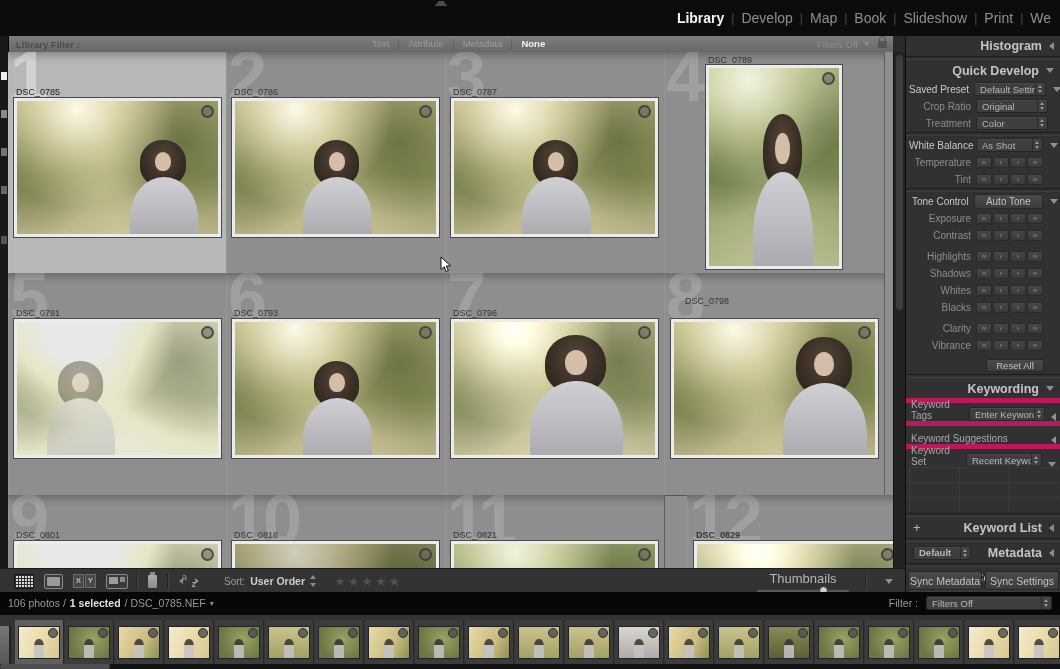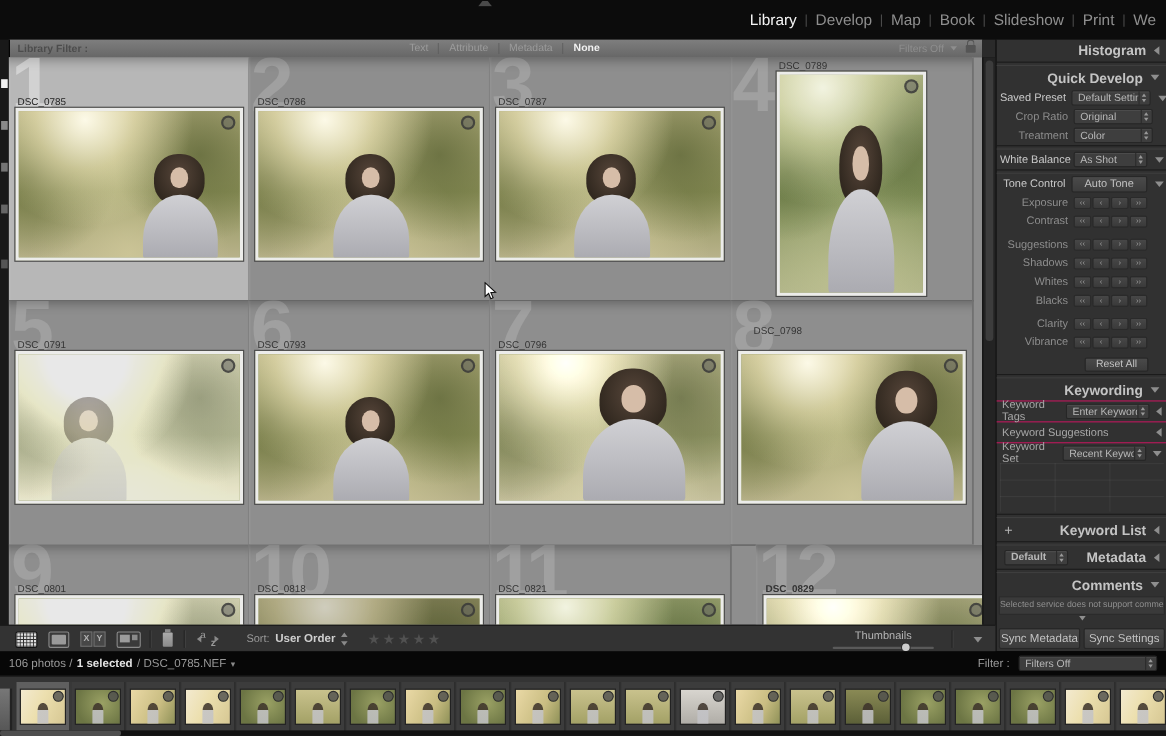--- a/index.html
+++ b/index.html
@@ -2,21 +2,21 @@
 <html><head>
 <meta charset="utf-8">
 <style>
 html,body{margin:0;padding:0}
 body{width:1060px;height:669px;position:relative;background:#0a0a0a;font-family:"Liberation Sans",sans-serif;overflow:hidden;-webkit-font-smoothing:antialiased}
 
 #top-bar{position:absolute;left:0;top:0;width:1060px;height:36px;background:#0c0c0c}
 #top-arrow{position:absolute;left:433px;top:0;width:16px;height:6px;background:#4a4a4a;clip-path:polygon(10% 100%,35% 15%,65% 15%,90% 100%)}
 #module-nav{position:absolute;right:0;top:0;height:36px;display:flex;align-items:center;padding-right:2px}
 .nav-item{padding:0 7px;font-size:14px;color:#8f8f8f;white-space:nowrap;cursor:default}
-.nav-item.active{color:#f5f5f5;font-weight:normal}
+.nav-item.active{color:#f5f5f5;font-weight:bold}
 .nav-sep{color:#4a4a4a;font-size:12px}
 
 #filter-bar{position:absolute;left:8px;top:36px;width:885px;height:16px;background:linear-gradient(#7e7e7e,#676767);border-bottom:1px solid #3e3e3e;display:flex;align-items:center;font-size:9.5px}
 #filter-label{padding-left:8px;color:#4c4c4c;font-weight:bold}
 #filter-options{position:absolute;left:355px;display:flex;align-items:center;height:100%}
 .f-opt{padding:0 9px;color:#9b9b9b;border-left:1px solid rgba(90,90,90,.7);height:10px;line-height:10px}
 .f-opt:first-child{border-left:none}
 .f-opt.active{color:#f2f2f2;font-weight:bold}
 #filter-right{margin-left:auto;display:flex;align-items:center;gap:6px;padding-right:6px;color:#8e8e8e}
 .caret-sm{width:0;height:0;border-left:3px solid transparent;border-right:3px solid transparent;border-top:4px solid #8e8e8e}
@@ -72,21 +72,21 @@
 .stepper{width:9px;align-self:stretch;border-left:1px solid #2b2b2b;position:relative}
 .stepper::before,.stepper::after{content:"";position:absolute;left:2px;border-left:2.5px solid transparent;border-right:2.5px solid transparent}
 .stepper::before{top:2px;border-bottom:3px solid #999}
 .stepper::after{bottom:2px;border-top:3px solid #999}
 .qd-tri{margin-left:7px}
 .adj-btns{display:flex;width:72px}
 .adj-btn{width:16px;height:11px;background:linear-gradient(#474747,#3a3a3a);border:1px solid #2a2a2a;border-radius:2px;color:#9c9c9c;font-size:7px;line-height:10px;text-align:center;margin-right:1px;box-sizing:border-box}
 .btn{height:15px;background:linear-gradient(#4a4a4a,#3c3c3c);border:1px solid #272727;border-radius:2px;color:#c2c2c2;font-size:10px;display:flex;align-items:center;justify-content:center;box-sizing:border-box}
 .gap-top{margin-top:5px}
 #reset-all{width:58px;height:13px;font-size:9.5px;margin-left:auto;margin-right:14px}
-.kw-row{display:flex;align-items:center;height:18px;padding:0 5px;font-size:10px;color:#a8a8a8;border-top:1px solid #be185d}
+.kw-row{display:flex;align-items:flex-end;height:18px;padding:0 5px;font-size:10px;color:#a8a8a8;border-top:5px solid #be185d}
 .kw-row .ctl{margin-left:auto;width:76px}
 .kw-row .tri-left,.kw-row .tri-down{margin-left:6px}
 #kw-grid{height:44px;margin:0 3px 2px 3px;background-image:linear-gradient(to right,rgba(255,255,255,.05) 1px,transparent 1px),linear-gradient(to bottom,rgba(255,255,255,.05) 1px,transparent 1px);background-size:33.4% 15px}
 .plus{font-size:13px;color:#b5b5b5;font-weight:normal}
 #metadata-row .ctl{width:58px}
 #comment-box{height:15px;margin:1px 2px 0 2px;background:#3a3a3a;border:1px solid #2b2b2b;font-size:8px;color:#8f8f8f;text-align:center;line-height:14px;white-space:nowrap;overflow:hidden}
 #comment-caret{display:flex;justify-content:center;margin-top:1px}
 #sync-row{position:absolute;bottom:2px;left:2px;right:2px;display:flex;gap:3px}
 #sync-row .btn{flex:1;height:19px;font-size:10.5px}
 
@@ -110,21 +110,21 @@
 #sort-label{font-size:10px;color:#9a9a9a;margin-left:23px}
 #sort-value{font-size:10.5px;color:#cfcfcf;margin-left:5px;font-weight:bold}
 #sort-stepper{margin-left:4px;width:9px;height:12px;position:relative}
 #sort-stepper::before,#sort-stepper::after{content:"";position:absolute;left:1px;border-left:3px solid transparent;border-right:3px solid transparent}
 #sort-stepper::before{top:0;border-bottom:4px solid #8a8a8a}
 #sort-stepper::after{bottom:0;border-top:4px solid #8a8a8a}
 #star-row{margin-left:16px;letter-spacing:2px}
 .star{font-size:13px;color:#515151}
 #tb-right{margin-left:auto;display:flex;align-items:center;height:100%}
 #thumb-ctl{display:flex;flex-direction:column;align-items:center;justify-content:center;margin-right:8px}
-#thumb-label{font-size:10px;color:#b5b5b5}
+#thumb-label{font-size:13px;color:#b5b5b5}
 #thumb-track{position:relative;width:92px;height:2px;background:#5a5a5a;border-radius:1px;margin-top:4px}
 #thumb-knob{position:absolute;top:-4px;width:9px;height:9px;border-radius:50%;background:#cdcdcd;border:1px solid #2a2a2a;box-sizing:border-box}
 #tb-caret{margin:0 12px 0 10px}
 
 #status-bar{position:absolute;left:0;top:592px;width:1060px;height:22px;background:#070707;display:flex;align-items:center;font-size:10.5px;color:#9a9a9a}
 #status-left{display:flex;align-items:center;gap:4px;padding-left:8px}
 #status-sel{color:#e3e3e3;font-weight:bold}
 #status-caret{font-size:8px;color:#8a8a8a}
 #status-right{margin-left:auto;display:flex;align-items:center;gap:8px;padding-right:8px}
 #status-filter-dd{width:126px}
@@ -361,20 +361,40 @@
   </div>
   <div class="rp-gap"></div>
   <div class="qd-row">
     <span class="qd-label bright">White Balance</span>
     <div class="ctl">
       <span class="ctl-t">As Shot</span>
       <span class="stepper"></span>
     </div>
     <span class="tri-down qd-tri"></span>
   </div>
+  <div id="wb-rows">
+      <div class="qd-row">
+        <span class="qd-label">Temperature</span>
+        <div class="adj-btns">
+          <span class="adj-btn">‹‹</span>
+          <span class="adj-btn">‹</span>
+          <span class="adj-btn">›</span>
+          <span class="adj-btn">››</span>
+        </div>
+      </div>
+      <div class="qd-row">
+        <span class="qd-label">Tint</span>
+        <div class="adj-btns">
+          <span class="adj-btn">‹‹</span>
+          <span class="adj-btn">‹</span>
+          <span class="adj-btn">›</span>
+          <span class="adj-btn">››</span>
+        </div>
+      </div>
+    </div>
   <div class="rp-gap"></div>
   <div class="qd-row">
     <span class="qd-label bright">Tone Control</span>
     <div class="btn" style="width:72px">
       <span>Auto Tone</span>
     </div>
     <span class="tri-down qd-tri"></span>
   </div>
   <div id="tone-rows">
       <div class="qd-row">
@@ -389,21 +409,21 @@
       <div class="qd-row">
         <span class="qd-label">Contrast</span>
         <div class="adj-btns">
           <span class="adj-btn">‹‹</span>
           <span class="adj-btn">‹</span>
           <span class="adj-btn">›</span>
           <span class="adj-btn">››</span>
         </div>
       </div>
       <div class="qd-row gap-top">
-        <span class="qd-label">Suggestions</span>
+        <span class="qd-label">Highlights</span>
         <div class="adj-btns">
           <span class="adj-btn">‹‹</span>
           <span class="adj-btn">‹</span>
           <span class="adj-btn">›</span>
           <span class="adj-btn">››</span>
         </div>
       </div>
       <div class="qd-row">
         <span class="qd-label">Shadows</span>
         <div class="adj-btns">

